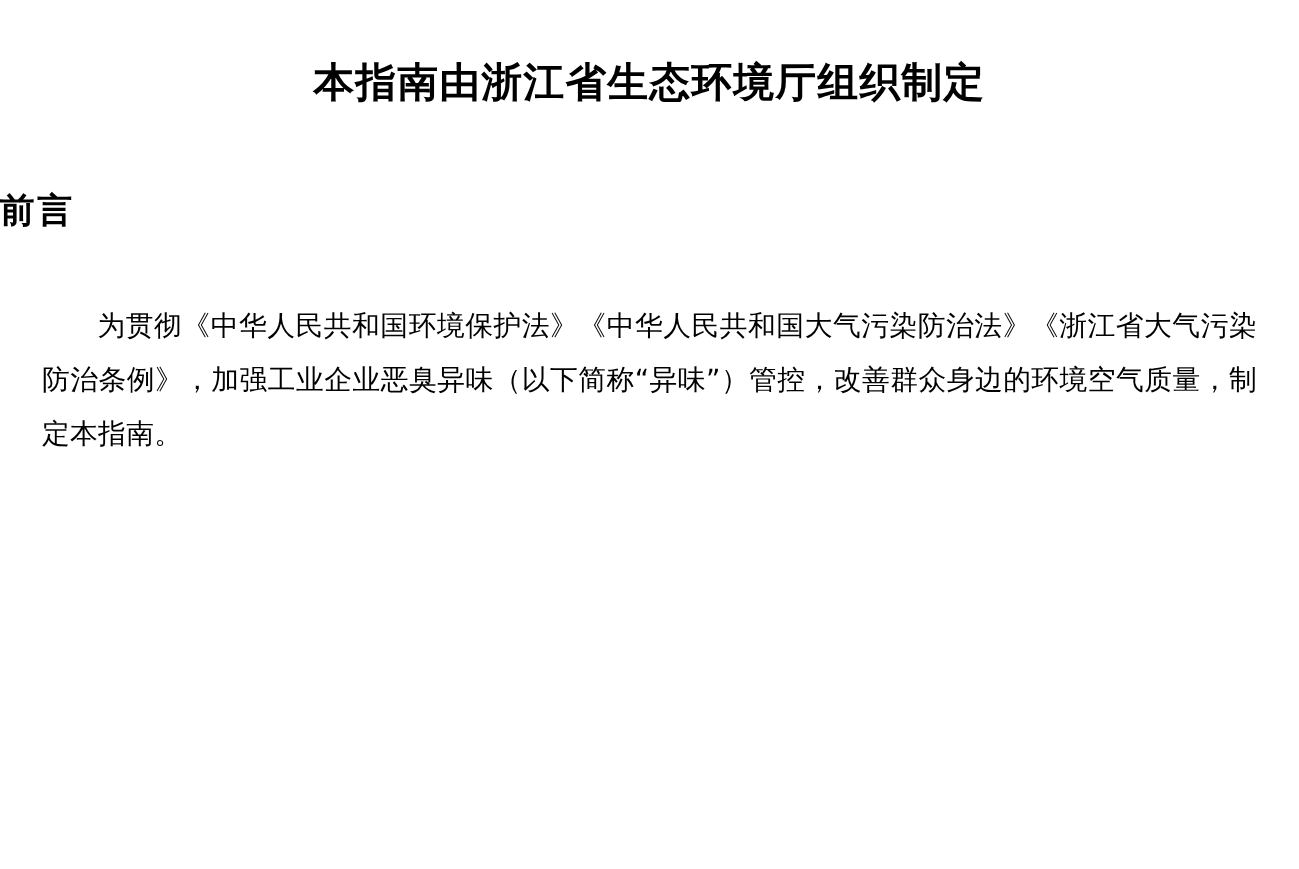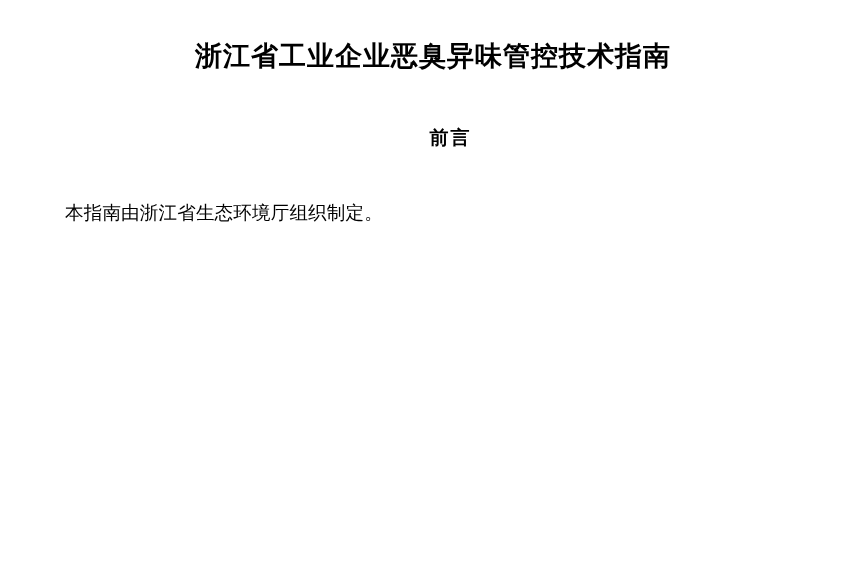--- a/index.html
+++ b/index.html
@@ -26,27 +26,25 @@
   .doc-title {
     text-align: center;
     font-size: 27px;
     font-weight: bold;
     letter-spacing: 1px;
     margin: 38px 0 0 0;
     line-height: 1.3;
     font-family: "DejaVu Sans", "Liberation Sans", sans-serif;
   }
   .section-heading {
-    text-align: center;
-    font-size: 19px;
+    font-size: 23px;
     font-weight: bold;
     letter-spacing: 2px;
     margin: 52px 0 0 0;
     font-family: "DejaVu Sans", "Liberation Sans", sans-serif;
-    padding-left: 35px;
   }
   .body-block {
     margin: 44px 28px 0 28px;
   }
   p.para {
     font-size: 18.5px;
     line-height: 1.95;
     margin: 0 0 14px 0;
     text-align: justify;
     text-justify: inter-ideograph;
@@ -56,21 +54,21 @@
   }
   p.para:last-child {
     margin-bottom: 0;
   }
 </style>
 </head>
 <body>
 
 <div class="page">
 
-  <h1 class="doc-title">浙江省工业企业恶臭异味管控技术指南</h1>
+  <h1 class="doc-title">本指南由浙江省生态环境厅组织制定</h1>
 
   <h2 class="section-heading">前言</h2>
 
   <div class="body-block">
-    <p class="para">本指南由浙江省生态环境厅组织制定。</p>
+    <p class="para">为贯彻《中华人民共和国环境保护法》《中华人民共和国大气污染防治法》《浙江省大气污染防治条例》，加强工业企业恶臭异味（以下简称“异味”）管控，改善群众身边的环境空气质量，制定本指南。</p>
   </div>
 
 </div>
 
 </body></html>

